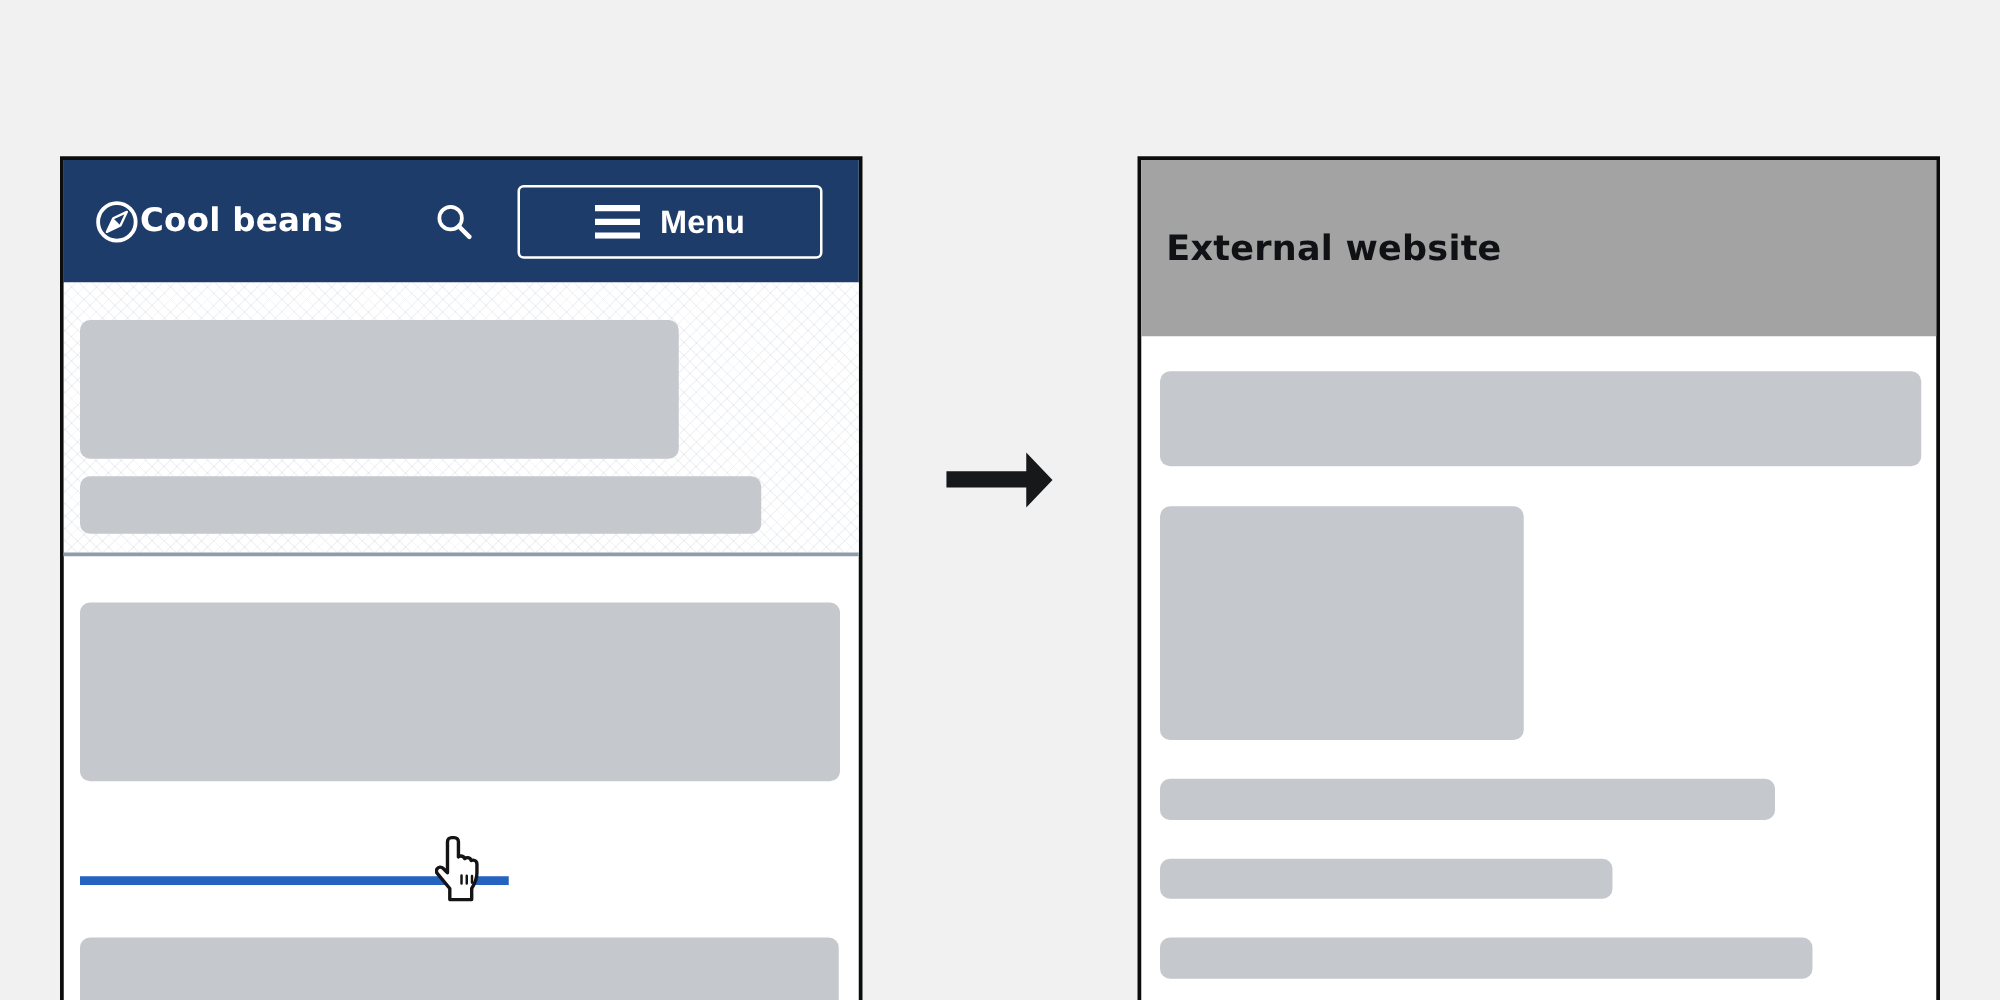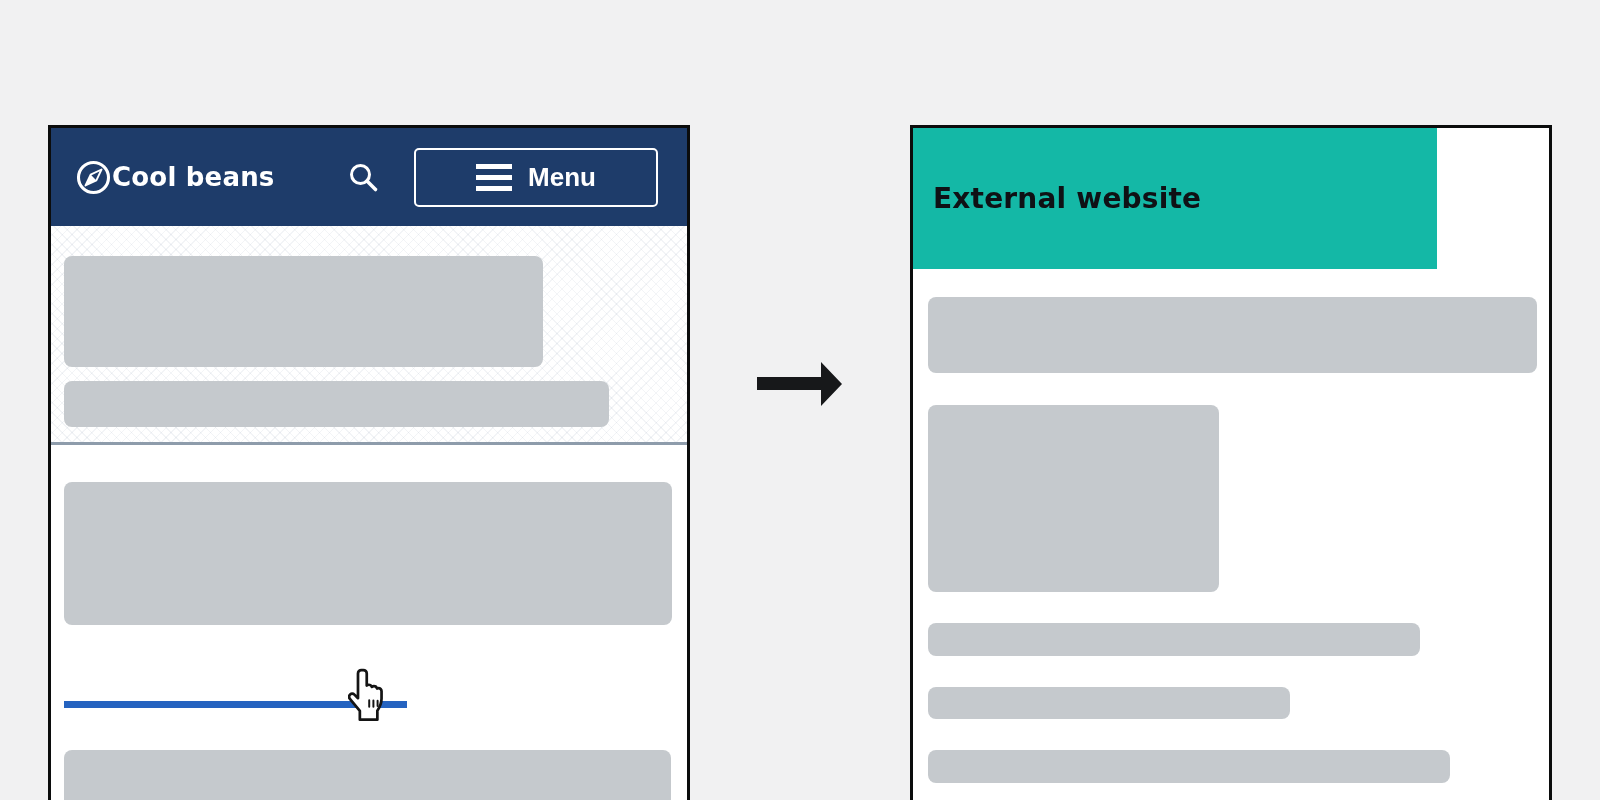--- a/index.html
+++ b/index.html
@@ -62,22 +62,22 @@
     position:absolute;left:13px;top:573px;width:343px;height:7px;
     background:#2563c0;
   }
   .cursor{position:absolute;left:297px;top:539px;z-index:5;}
 
   
   .flow-arrow{position:absolute;left:757px;top:361px;}
 
   
   .ext-header{
-    position:absolute;left:0;top:0;width:524px;height:141px;
-    background:#14b8a6;display:flex;align-items:center;
+    position:absolute;left:0;top:0;width:636px;height:141px;
+    background:#a3a3a3;display:flex;align-items:center;
     padding-left:20px;box-sizing:border-box;
   }
   .ext-title{color:#0f1115;font-size:28px;font-weight:700;letter-spacing:.2px;}
   #ph-r1{left:15px;top:169px;width:609px;height:76px;}
   #ph-r2{left:15px;top:277px;width:291px;height:187px;}
   #ph-r3{left:15px;top:495px;width:492px;height:33px;}
   #ph-r4{left:15px;top:559px;width:362px;height:32px;}
   #ph-r5{left:15px;top:622px;width:522px;height:33px;}
 </style>
 </head>

